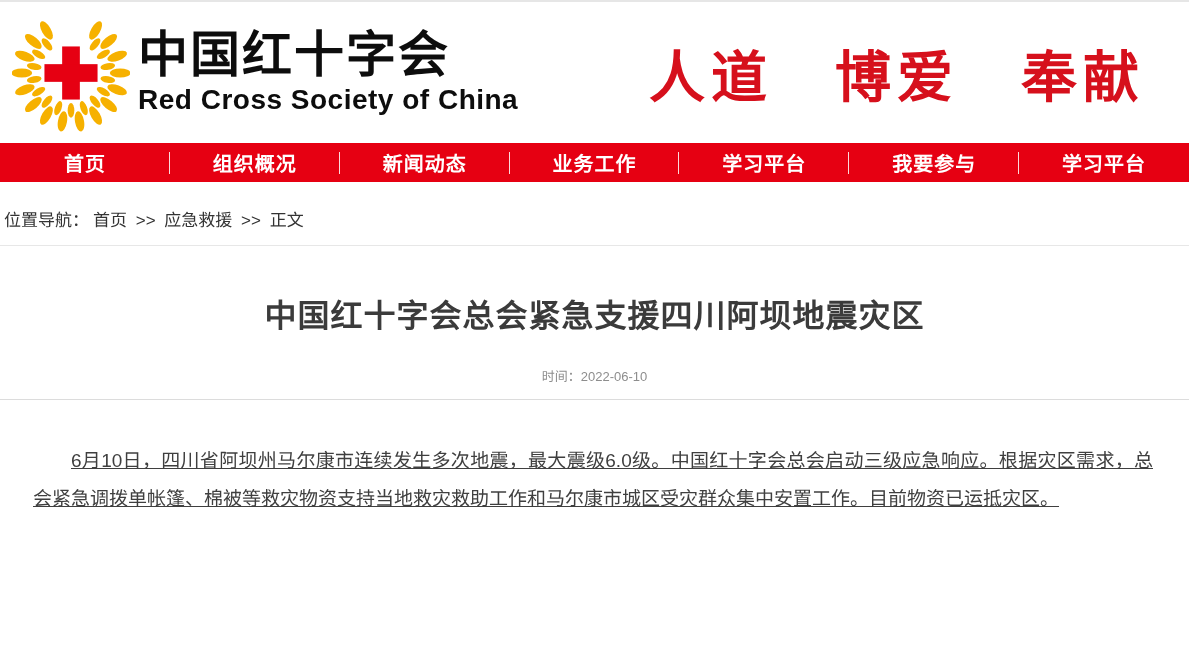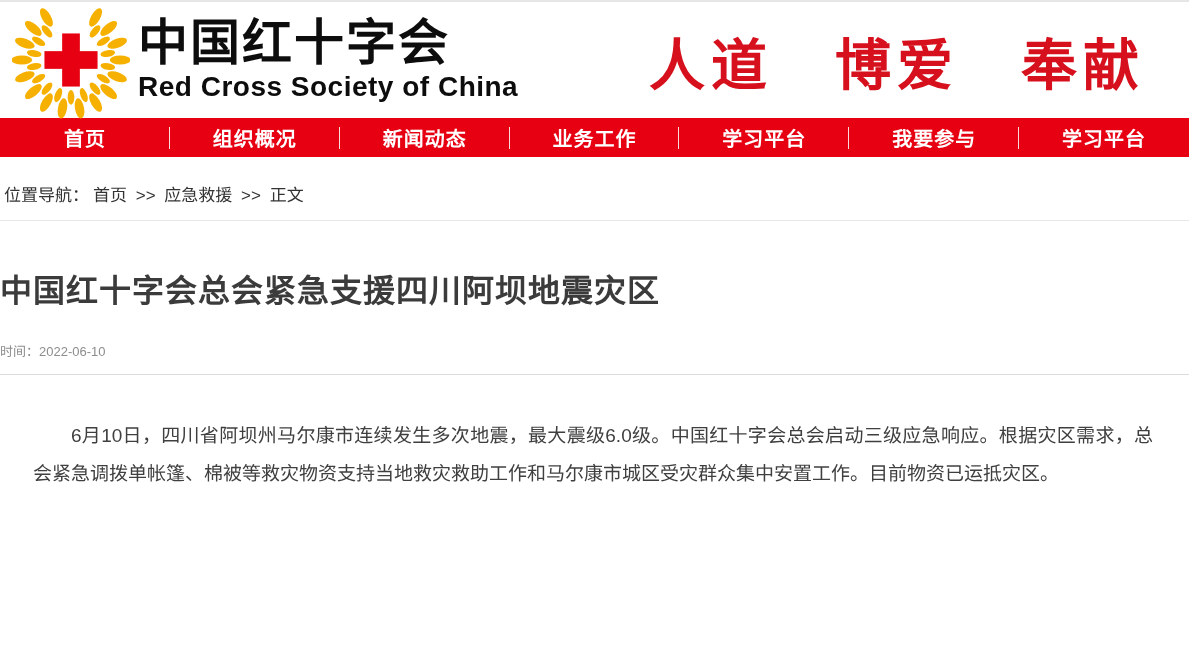--- a/index.html
+++ b/index.html
@@ -1,21 +1,21 @@
 <!DOCTYPE html>
 <html lang="zh-CN"><head>
 <meta charset="utf-8">
 <style>
   * { margin:0; padding:0; box-sizing:border-box; }
   html,body { width:1189px; background:#fff; font-family:"Liberation Sans","DejaVu Sans",sans-serif; }
   body { border-top:2px solid #e6e6e6; }
 
   
   .site-header{
-    height:116px; background:#fff; display:flex; align-items:center;
+    height:141px; background:#fff; display:flex; align-items:center;
     justify-content:space-between; padding:0 44px 0 12px;
   }
   .brand{ display:flex; align-items:center; }
   .brand-logo{ width:118px; height:118px; flex:0 0 auto; }
   .brand-text{ margin-left:8px; }
   .brand-title{
     font-size:50px; font-weight:bold; color:#0d0d0d; letter-spacing:2px;
     line-height:1.05; white-space:nowrap;
   }
   .brand-subtitle{
@@ -42,31 +42,31 @@
 
   
   .breadcrumb-bar{
     padding:24px 4px 14px 4px; border-bottom:1px solid #e7e7e7;
     font-size:17px; color:#333;
   }
   .breadcrumb-bar span{ margin-right:4px; }
   .crumb-link{ cursor:pointer; }
 
   
-  .article-head{ padding:44px 0 14px 0; border-bottom:1px solid #dcdcdc; }
+  .article-head{ text-align:center; padding:44px 0 14px 0; border-bottom:1px solid #dcdcdc; }
   .article-title{
     font-size:32px; font-weight:bold; color:#3b3b3b; letter-spacing:1px;
     margin-bottom:30px;
   }
   .article-meta{ font-size:13px; color:#8d8d8d; }
   .article-body{
     margin:42px 36px 0 33px; font-size:19px; color:#3f3f3f;
     line-height:38px; text-align:justify;
   }
-  .article-body p{ text-indent:2em; }
+  .article-body p{ text-indent:2em;text-decoration:underline; }
 </style>
 </head>
 <body>
 
 <header class="site-header">
   <div class="brand">
     <svg class="brand-logo" viewBox="0 0 120 120" aria-hidden="true">
       <g fill="#f6b100">
 
         <ellipse cx="60" cy="10" rx="4.6" ry="10.5" transform="rotate(30 60 60)"></ellipse>

